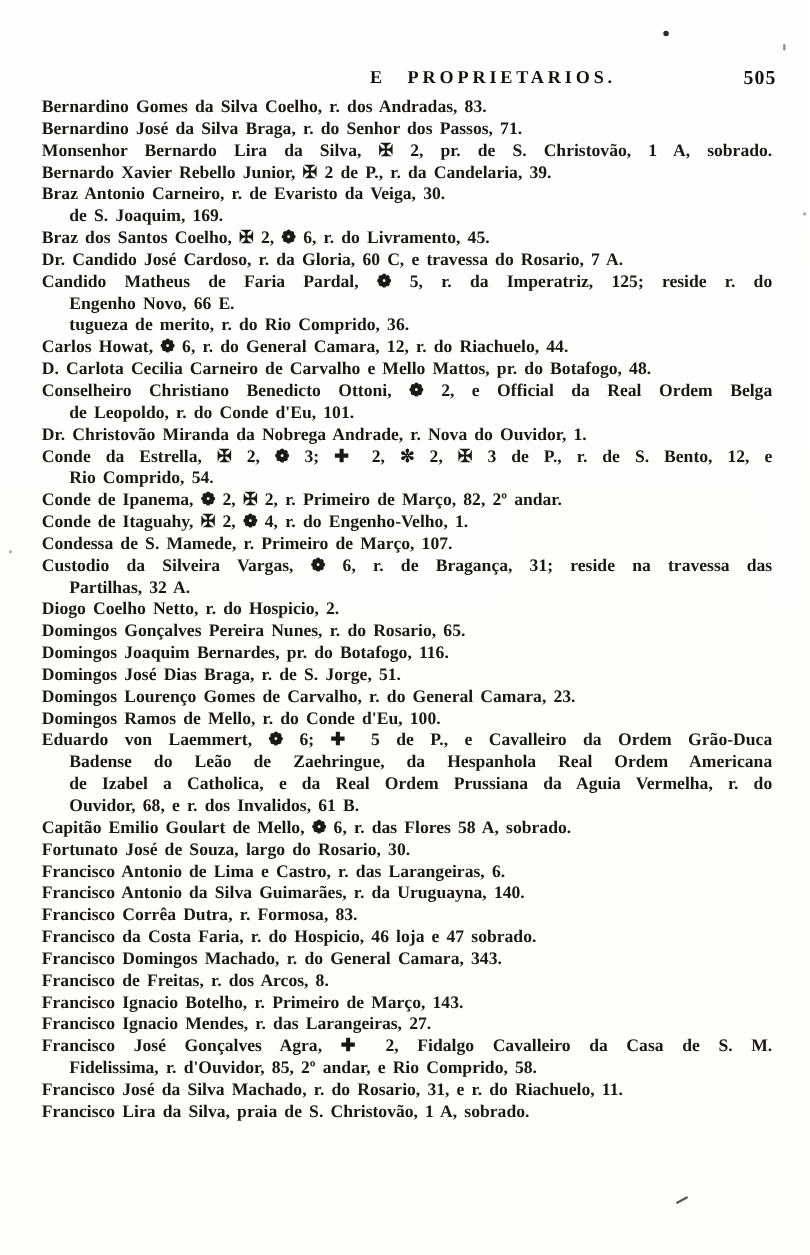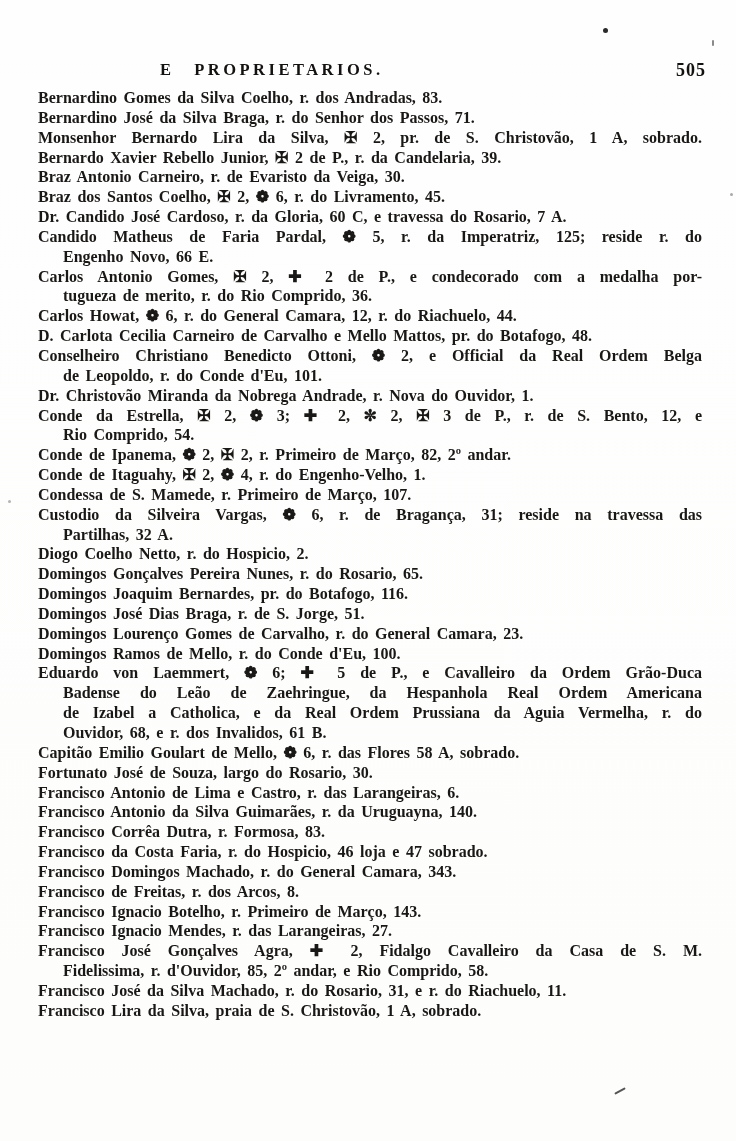--- a/index.html
+++ b/index.html
@@ -18,21 +18,21 @@
     position: absolute;
     inset: 0;
     background: linear-gradient(180deg, #fefefe 0%, #fdfdfc 100%);
     color: #181614;
   }
   .running-head {
     position: absolute;
     top: 60px;
     left: 160px;
     width: 400px;
-    text-align: left;
+    text-align: right;
     font-weight: 700;
     font-size: 16.5px;
     letter-spacing: 3.5px;
     word-spacing: 12px;
     color: #141210;
   }
   .folio {
     position: absolute;
     top: 60px;
     right: 30px;
@@ -86,25 +86,25 @@
 <div class="page">
   <div class="running-head">E PROPRIETARIOS.</div>
   <div class="folio">505</div>
 
   <div class="entries">
       <div class="line">Bernardino Gomes da Silva Coelho, r. dos Andradas, 83.</div>
       <div class="line">Bernardino José da Silva Braga, r. do Senhor dos Passos, 71.</div>
       <div class="line justify">Monsenhor Bernardo Lira da Silva, ✠ 2, pr. de S. Christovão, 1 A, sobrado.</div>
       <div class="line">Bernardo Xavier Rebello Junior, ✠ 2 de P., r. da Candelaria, 39.</div>
       <div class="line">Braz Antonio Carneiro, r. de Evaristo da Veiga, 30.</div>
+      <div class="line indent">de S. Joaquim, 169.</div>
       <div class="line">Braz dos Santos Coelho, ✠ 2, ❁ 6, r. do Livramento, 45.</div>
       <div class="line">Dr. Candido José Cardoso, r. da Gloria, 60 C, e travessa do Rosario, 7 A.</div>
       <div class="line justify">Candido Matheus de Faria Pardal, ❁ 5, r. da Imperatriz, 125; reside r. do</div>
       <div class="line indent">Engenho Novo, 66 E.</div>
-      <div class="line justify">Carlos Antonio Gomes, ✠ 2, ✚ 2 de P., e condecorado com a medalha por-</div>
       <div class="line indent">tugueza de merito, r. do Rio Comprido, 36.</div>
       <div class="line">Carlos Howat, ❁ 6, r. do General Camara, 12, r. do Riachuelo, 44.</div>
       <div class="line">D. Carlota Cecilia Carneiro de Carvalho e Mello Mattos, pr. do Botafogo, 48.</div>
       <div class="line justify">Conselheiro Christiano Benedicto Ottoni, ❁ 2, e Official da Real Ordem Belga</div>
       <div class="line indent">de Leopoldo, r. do Conde d'Eu, 101.</div>
       <div class="line">Dr. Christovão Miranda da Nobrega Andrade, r. Nova do Ouvidor, 1.</div>
       <div class="line justify">Conde da Estrella, ✠ 2, ❁ 3; ✚ 2, ✼ 2, ✠ 3 de P., r. de S. Bento, 12, e</div>
       <div class="line indent">Rio Comprido, 54.</div>
       <div class="line">Conde de Ipanema, ❁ 2, ✠ 2, r. Primeiro de Março, 82, 2º andar.</div>
       <div class="line">Conde de Itaguahy, ✠ 2, ❁ 4, r. do Engenho-Velho, 1.</div>

